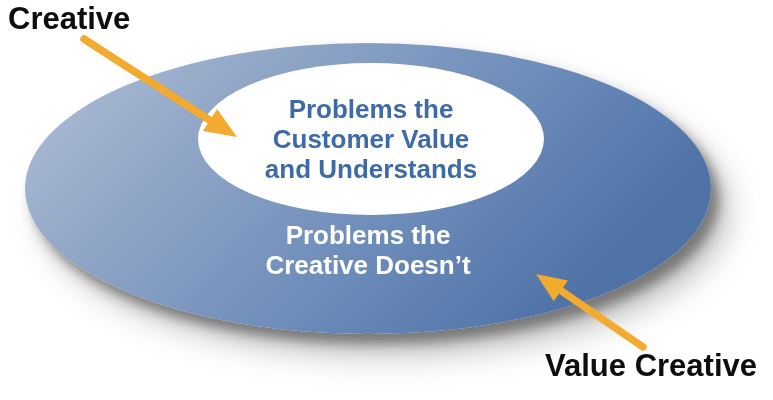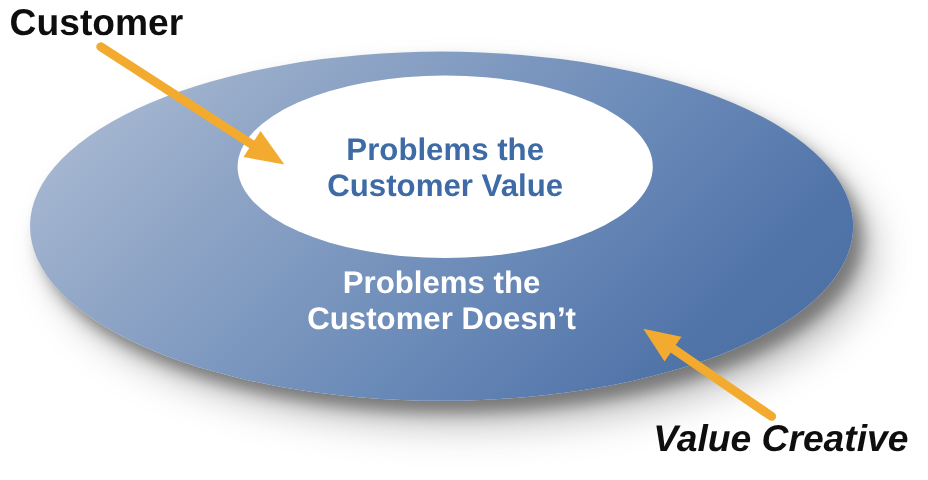--- a/index.html
+++ b/index.html
@@ -46,47 +46,48 @@
     font-weight:bold;font-size:26px;line-height:30px;
     color:var(--outer-text);
   }
   .diagram-label{
     position:absolute;
     font-weight:bold;font-size:31px;line-height:34px;
     color:var(--label-text);
     white-space:nowrap;
   }
   .label-commodity{left:8px;top:2px;}
-  .label-value-creative{right:16px;top:349px;font-style:italic;}
+  .label-value-creative{right:16px;top:349px;}
   .arrows{
     position:absolute;left:0;top:0;width:773px;height:400px;
     pointer-events:none;
   }
   .arrow-shaft{stroke:var(--arrow);stroke-width:7.5;stroke-linecap:round;fill:none;}
   .arrow-head{fill:var(--arrow);stroke:none;}
 </style>
 </head>
 <body>
 
 <div class="stage">
 
   <div class="outer-ellipse"></div>
   <div class="inner-ellipse"></div>
 
   <div class="inner-text">
     <div>Problems the</div>
     <div>Customer Value</div>
+    <div>and Understands</div>
   </div>
 
   <div class="outer-text">
     <div>Problems the</div>
-    <div>Customer Doesn’t</div>
+    <div>Creative Doesn’t</div>
   </div>
 
-  <div class="diagram-label label-commodity">Customer</div>
+  <div class="diagram-label label-commodity">Creative</div>
 
   <div class="diagram-label label-value-creative">Value Creative</div>
 
   <svg class="arrows" viewBox="0 0 773 400" aria-hidden="true">
     <g>
       <line class="arrow-shaft" x1="84" y1="39" x2="211" y2="121"></line>
       <polygon class="arrow-head" points="237,137 202.9,130.9 217.1,109.1"></polygon>
     </g>
     <g>
       <line class="arrow-shaft" x1="643" y1="347" x2="560" y2="290"></line>

